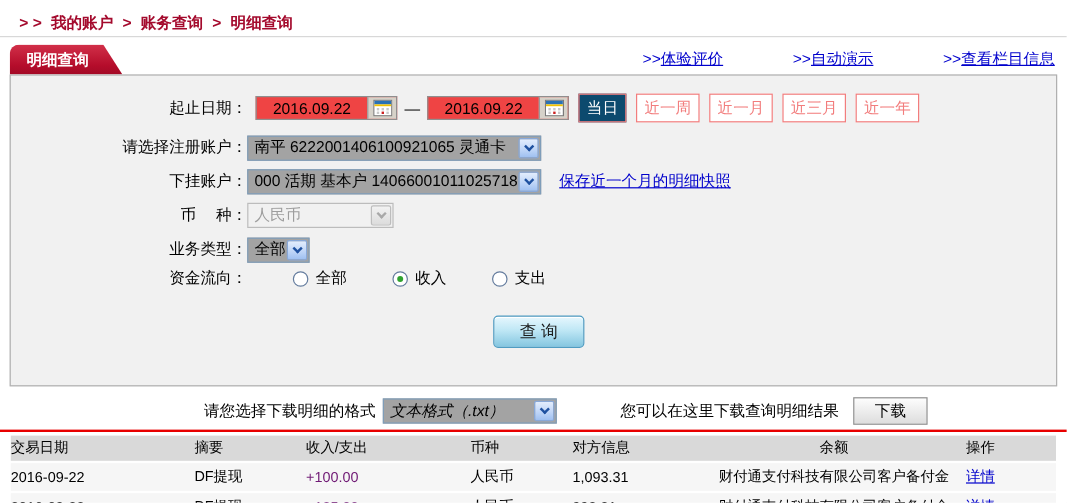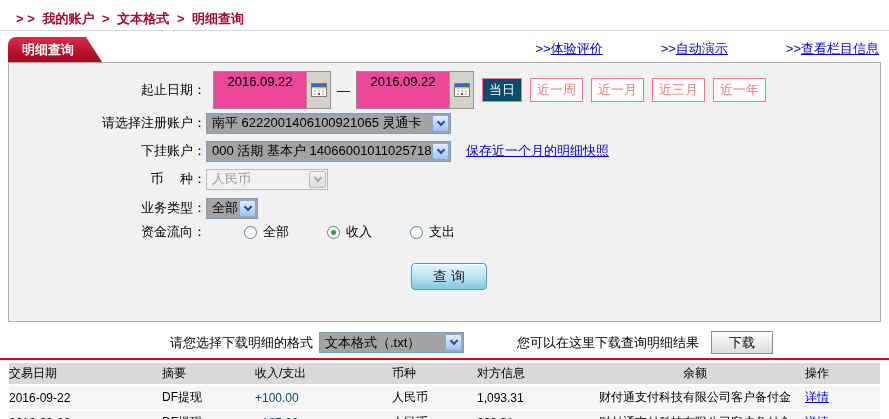--- a/index.html
+++ b/index.html
@@ -29,22 +29,22 @@
   .frow { display:flex; align-items:center; }
   .flabel { width:188px; text-align:right; padding-right:0; white-space:pre; }
   .row-date { height:22px; margin-bottom:12px; }
   .row-reg  { height:20px; margin-bottom:8px; }
   .row-sub  { height:20px; margin-bottom:8px; }
   .row-cur  { height:20px; margin-bottom:8px; }
   .row-biz  { height:22px; margin-bottom:4px; }
   .row-flow { height:18px;gap:12px; }
 
   
-  .datebox { display:flex; align-items:stretch; width:118px; height:38px;
-    border:1px solid #8f8f8f; background:#ec4899; margin-left:7px;justify-content:flex-end; }
+  .datebox { display:flex; align-items:stretch; width:118px; height:20px;
+    border:1px solid #8f8f8f; background:#ef4444; margin-left:7px;justify-content:flex-end; }
   .datebox .dtext { flex:1; text-align:center; line-height:20px; font-size:13px; }
   .calbtn { width:24px; background:#d6d2c9; border-left:1px solid #9a9a9a;
     display:flex; align-items:center; justify-content:center; cursor:pointer; }
   .datesep { margin:0 6px; }
 
   
   .qbtn { height:24px; padding:0 6px; margin-left:8px; display:flex; align-items:center;
     border:1px solid #f27d7d; color:#f27d7d; background:#fff; cursor:pointer; white-space:nowrap; }
   .qbtn:first-of-type { margin-left:12px; }
   .qbtn.active { background:#0c4a6e; color:#fff; }
@@ -76,47 +76,47 @@
   .radio.checked .dot { display:block; }
 
   
   .querybtn { display:block; margin:22px auto 0; width:76px; height:27px; border-radius:4px;
     border:1px solid #4f9cc2; font-size:14px; color:#1a1a1a; cursor:pointer;
     background:linear-gradient(180deg,#e6f7fe 0%,#bfe7f5 45%,#84c6e0 100%);
     box-shadow:inset 0 1px 0 #fff; font-family:inherit; }
 
   
   .dlrow { display:flex; align-items:center; height:23px; margin:9px 0 0 170px; }
-  .dlrow .dlselect { margin-left:6px; }
+  .dlrow .dlselect { margin-left:6px;font-style:italic; }
   .dlrow .hint { margin-left:53px; }
   .dlbtn { margin-left:12px; width:62px; height:23px; border:1px solid #8e8e8e;
     background:linear-gradient(180deg,#fdfdfd,#dddddd); font-size:13px; cursor:pointer;
     font-family:inherit; }
 
   .redline { height:2px; background:#e80000; margin-top:4px; }
 
   
   .tbl { margin:3px 9px 0; }
   .trow { display:flex; align-items:center; font-size:12px; }
   .thead { background:#d9d9d9; height:21px; }
   .tdata { background:#f6f6f6; height:23px; margin-top:2px; }
   .c0{width:153px;} .c1{width:93px;} .c2{width:137px;} .c3{width:85px;}
   .c4{width:122px;} .c5{width:206px;} .c6{width:75px;}
   .cell { text-align:left; white-space:nowrap; overflow:hidden; }
-  .amount { color:#0c4a6e; }
+  .amount { color:#701a75; }
   .detail { color:#0000cc; text-decoration:underline; cursor:pointer; }
 </style>
 </head>
 <body>
 
 <div class="breadcrumb">
   <span>&gt; &gt;</span>
   <span>我的账户</span>
   <span>&gt;</span>
-  <span>文本格式</span>
+  <span>账务查询</span>
   <span>&gt;</span>
   <span>明细查询</span>
 </div>
 
 <div class="tabrow">
   <div class="tab">明细查询</div>
   <div class="links">
     <span class="toplink"><span class="pfx">&gt;&gt;</span><span class="txt">体验评价</span></span>
     <span class="toplink"><span class="pfx">&gt;&gt;</span><span class="txt">自动演示</span></span>
     <span class="toplink"><span class="pfx">&gt;&gt;</span><span class="txt">查看栏目信息</span></span>

